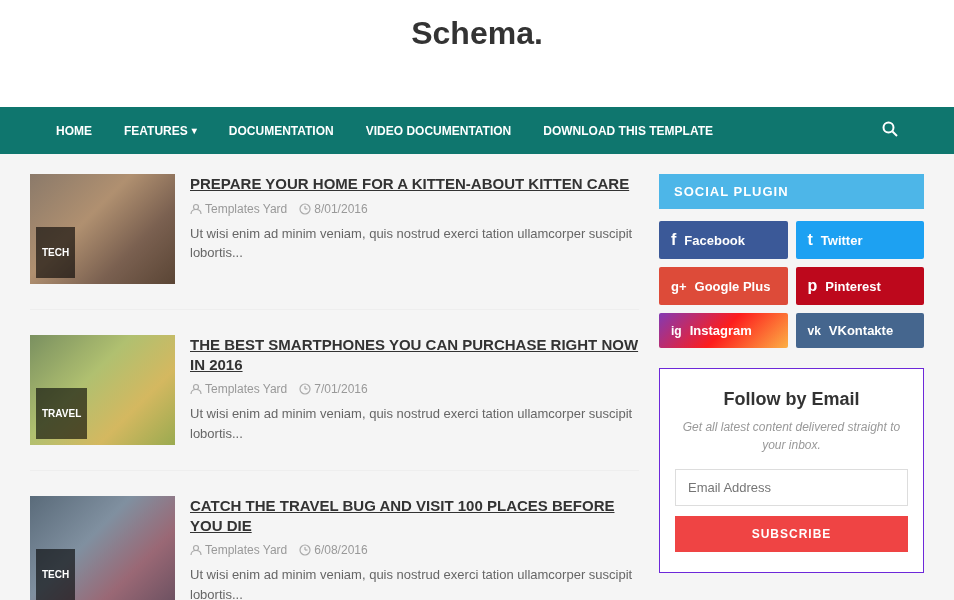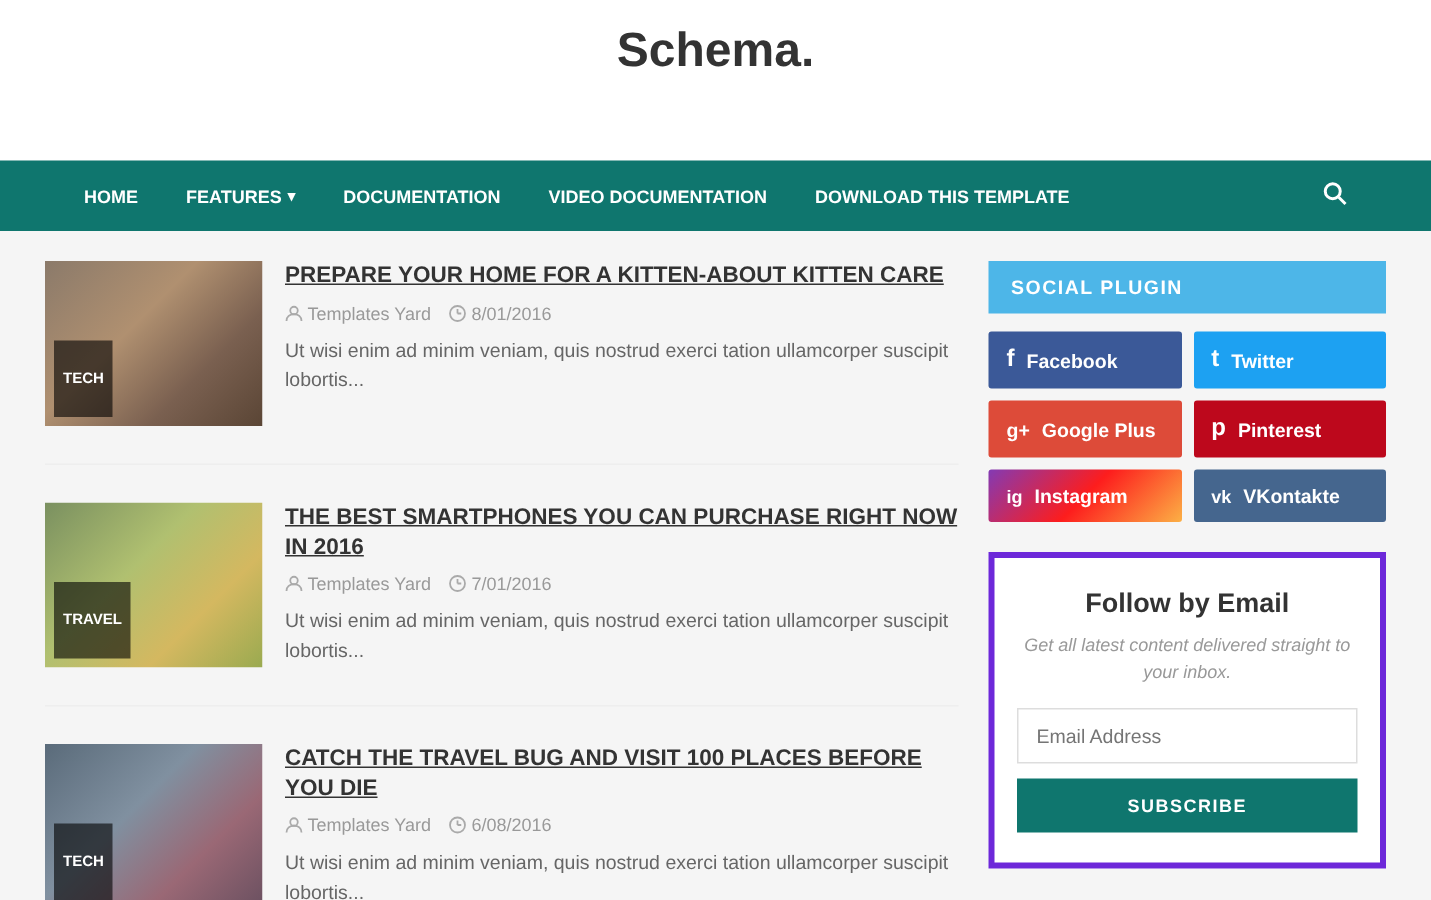--- a/index.html
+++ b/index.html
@@ -38,25 +38,25 @@
     .social-btn { display: flex; align-items: center; gap: 8px; padding: 10px 12px; color: #fff; font-size: 13px; font-weight: bold; border: none; cursor: pointer; border-radius: 2px; }
     .social-btn .sicon { font-size: 16px; font-weight: bold; }
     .fb { background: #3b5998; }
     .tw { background: #1da1f2; }
     .gp { background: #dd4b39; }
     .pi { background: #bd081c; }
     .ig { background: linear-gradient(135deg, #833ab4, #fd1d1d, #fcb045); }
     .vk { background: #45668e; }
 
     
-    .follow-email { background: #fff; border: 4px solid #6d28d9; padding: 20px 15px; text-align: center; }
+    .follow-email { background: #fff; border: 1px solid #6d28d9; padding: 20px 15px; text-align: center; }
     .follow-title { font-size: 18px; font-weight: bold; color: #333; margin-bottom: 8px; }
     .follow-desc { font-size: 12px; color: #999; margin-bottom: 15px; line-height: 1.5; font-style: italic; }
     .email-input { width: 100%; border: 1px solid #ddd; padding: 10px 12px; font-size: 13px; color: #aaa; margin-bottom: 10px; outline: none; }
-    .subscribe-btn { width: 100%; background: #0f766e; color: #fff; border: none; padding: 11px; font-size: 12px; font-weight: bold; text-transform: uppercase; letter-spacing: 1px; cursor: pointer; }
+    .subscribe-btn { width: 100%; background: #ef4444; color: #fff; border: none; padding: 11px; font-size: 12px; font-weight: bold; text-transform: uppercase; letter-spacing: 1px; cursor: pointer; }
   </style>
 </head>
 <body>
 
 <div class="header">
   <div class="logo">
     <span>Schema</span><span style="color:#333">.</span>
   </div>
   <div class="ad-banner-img" style="flex:1;max-width:440px;height:70px;background:linear-gradient(135deg,#c9b0a8 0%,#a08090 40%,#70a0b8 100%);position:relative;">
     <div style="position:absolute;right:0;top:0;bottom:0;width:184px;background:#e8e0e0;display:flex;align-items:center;justify-content:flex-end;padding-right:12px;">

